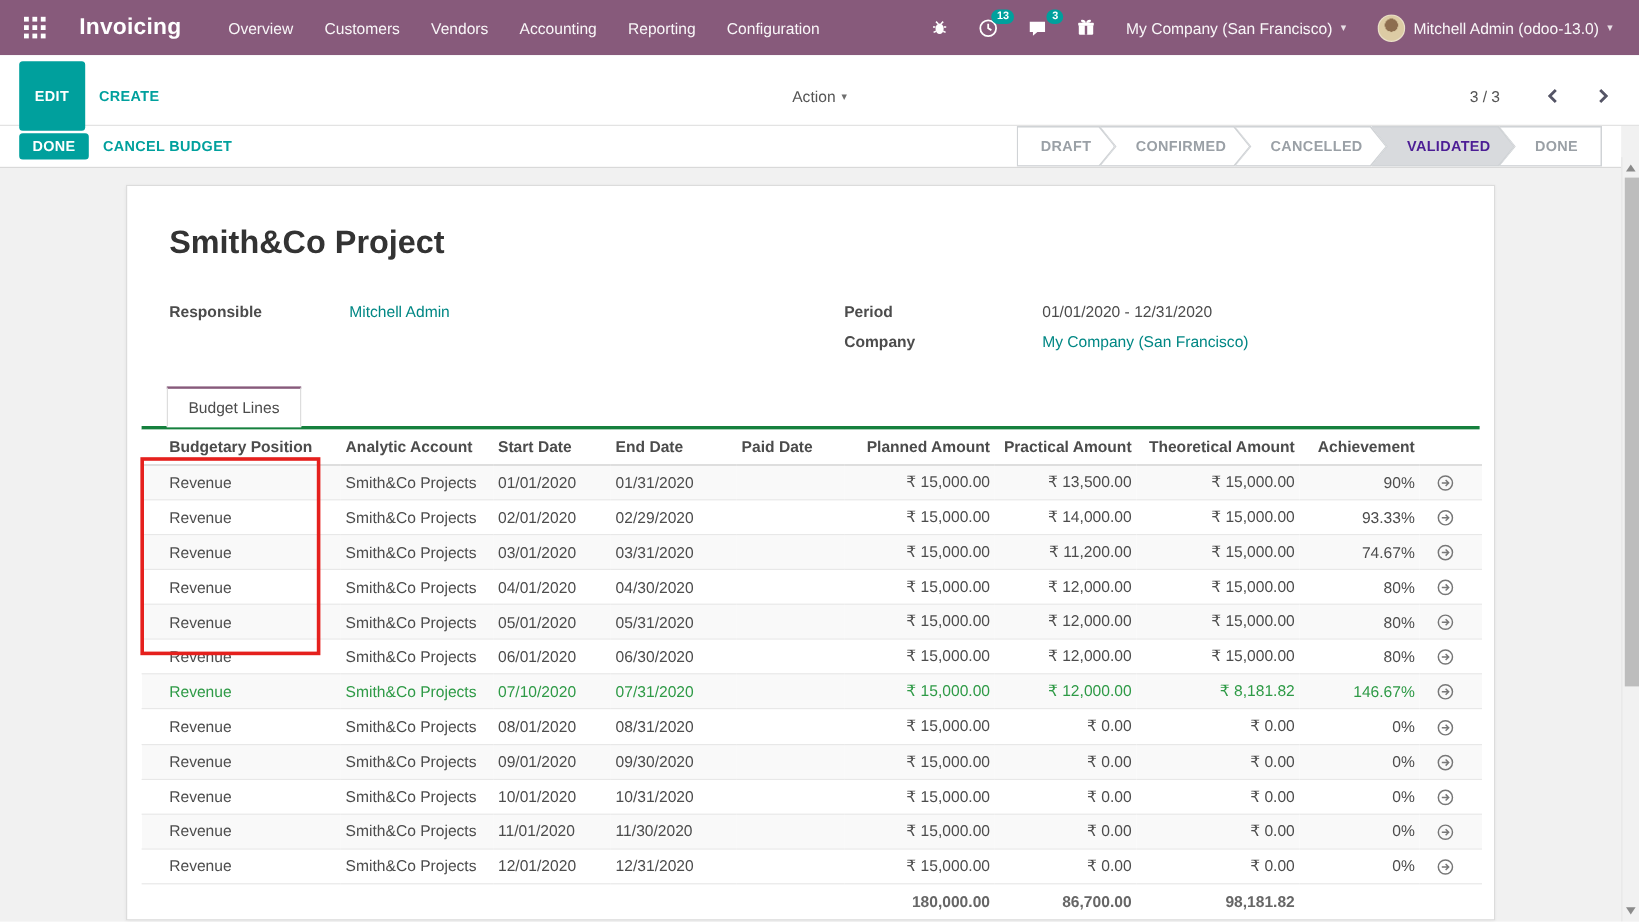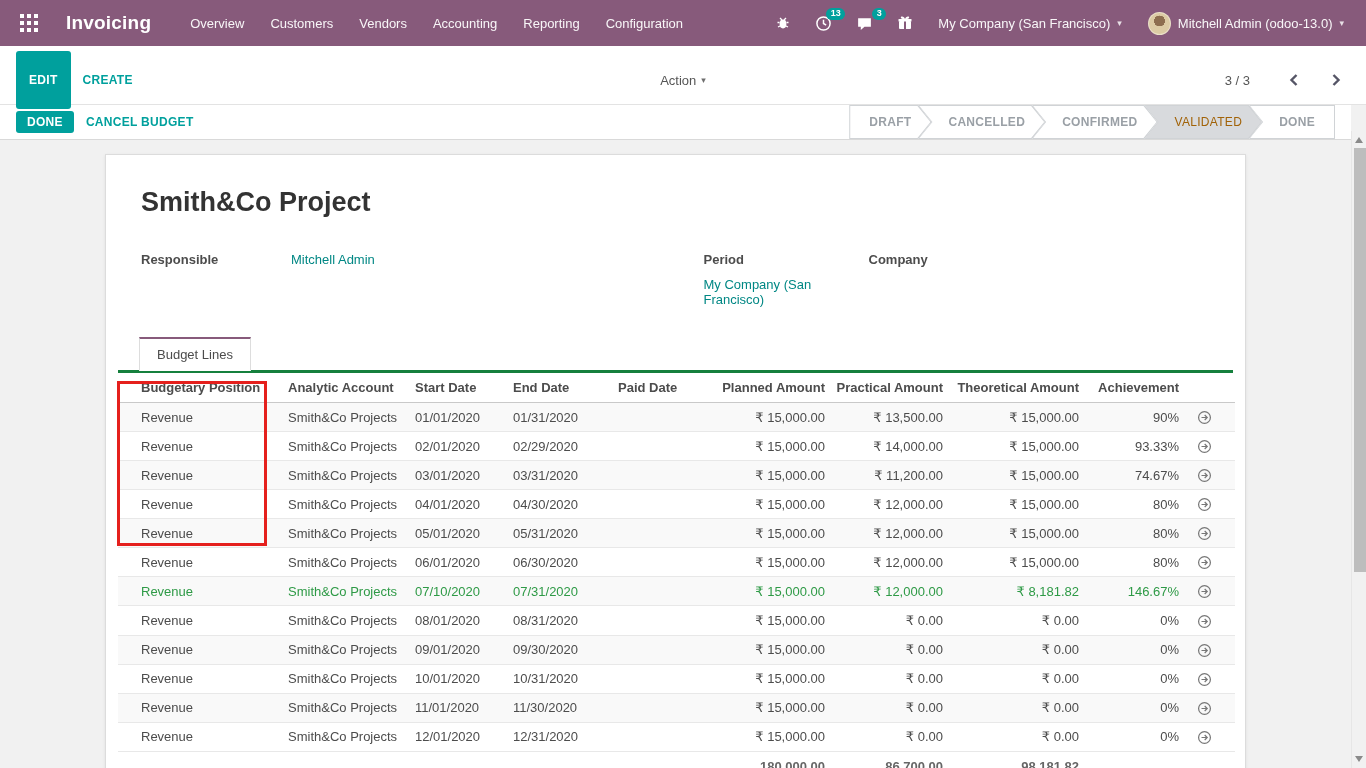--- a/index.html
+++ b/index.html
@@ -45,21 +45,21 @@
   .step{position:relative;display:flex;align-items:center;justify-content:center;height:34px;padding:0 20px 0 30px;cursor:pointer}
   .step.first{padding-left:20px}
   .step .shp,.step .shp-in{position:absolute;inset:0}
   .step .shp{background:#d0d3d6;clip-path:polygon(0 0,calc(100% - 13px) 0,100% 50%,calc(100% - 13px) 100%,0 100%,13px 50%)}
   .step .shp-in{inset:1px 1px;background:#fff;clip-path:polygon(0 0,calc(100% - 13px) 0,100% 50%,calc(100% - 13px) 100%,0 100%,13px 50%)}
   .step.first .shp,.step.first .shp-in{clip-path:polygon(0 0,calc(100% - 13px) 0,100% 50%,calc(100% - 13px) 100%,0 100%)}
   .step.last .shp,.step.last .shp-in{clip-path:polygon(0 0,100% 0,100% 100%,0 100%,13px 50%)}
   .step:not(.first){margin-left:-13px}
   .step .lbl{position:relative;z-index:3;font-size:12px;font-weight:600;color:#9aa0a6;letter-spacing:.3px}
   .step.active .shp-in{background:#d8dadd}
-  .step.active .lbl{color:#a16207;font-weight:400}
+  .step.active .lbl{color:#4c1d95;font-weight:700}
 
   
   .content{height:602px;padding-top:14px;margin-right:15px}
   .sheet{width:1141px;margin:0 auto;background:#fff;border:1px solid #dcdcdc;box-shadow:0 1px 3px rgba(0,0,0,.08);min-height:600px;padding:18px 12px 0 12px}
   .sheet-title{font-size:27px;color:#333;margin:14px 0 34px 23px}
   .fields{display:flex;margin:0 23px 30px 23px}
   .fcol{width:50%;display:grid;grid-template-columns:150px 1fr;row-gap:10px;align-content:start}
   .fcol.right{grid-template-columns:165px 1fr;padding-left:28px}
   .flabel{font-weight:700;color:#4c4c4c}
   .fvalue{color:#4c4c4c}
@@ -190,30 +190,30 @@
 
 <div class="statusbar">
   <button class="btn-primary">DONE</button>
   <button class="btn-link">CANCEL BUDGET</button>
   <div class="steps" id="stepsBar">
       <div class="step first" style="z-index: 10;">
         <span class="shp"></span>
         <span class="shp-in"></span>
         <span class="lbl">DRAFT</span>
       </div>
+      <div class="step" style="z-index: 8;">
+        <span class="shp"></span>
+        <span class="shp-in"></span>
+        <span class="lbl">CONFIRMED</span>
+      </div>
       <div class="step" style="z-index: 9;">
         <span class="shp"></span>
         <span class="shp-in"></span>
         <span class="lbl">CANCELLED</span>
       </div>
-      <div class="step" style="z-index: 8;">
-        <span class="shp"></span>
-        <span class="shp-in"></span>
-        <span class="lbl">CONFIRMED</span>
-      </div>
       <div class="step active" style="z-index: 7;">
         <span class="shp"></span>
         <span class="shp-in"></span>
         <span class="lbl">VALIDATED</span>
       </div>
       <div class="step last" style="z-index: 6;">
         <span class="shp"></span>
         <span class="shp-in"></span>
         <span class="lbl">DONE</span>
       </div>
@@ -224,20 +224,21 @@
   <div class="sheet">
     <h1 class="sheet-title">Smith&amp;Co Project</h1>
 
     <div class="fields">
       <div class="fcol">
         <div class="flabel">Responsible</div>
         <div class="fvalue link">Mitchell Admin</div>
       </div>
       <div class="fcol right">
         <div class="flabel">Period</div>
+        <div class="fvalue">01/01/2020 - 12/31/2020</div>
         <div class="flabel">Company</div>
         <div class="fvalue link">My Company (San Francisco)</div>
       </div>
     </div>
 
     <div class="tabs">
       <div class="tab">Budget Lines</div>
     </div>
 
     <table>

